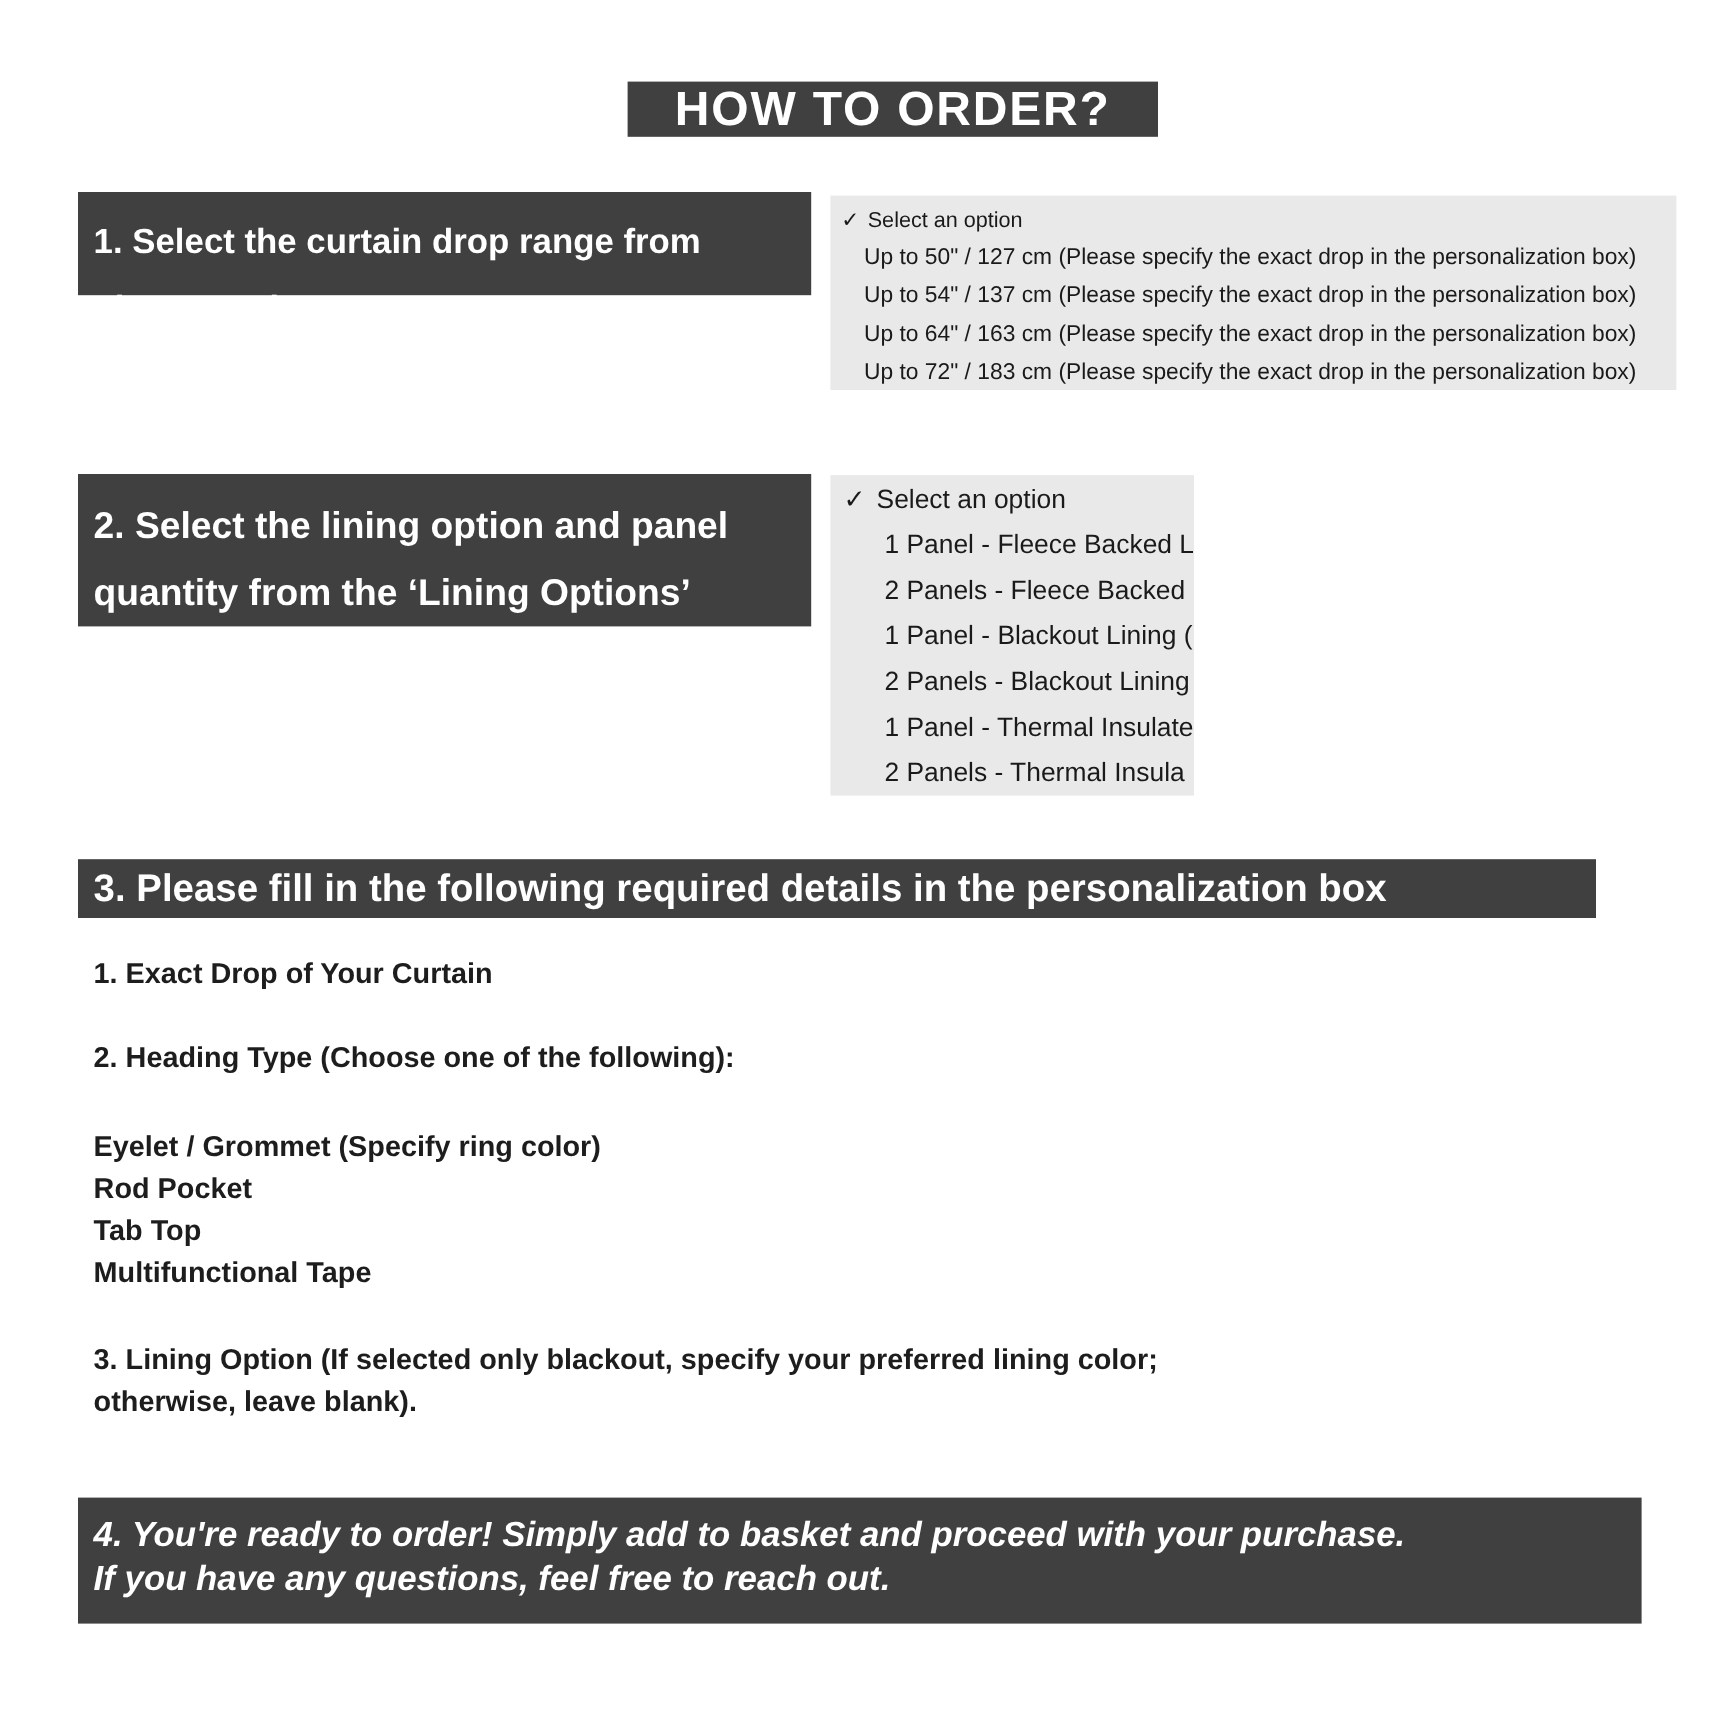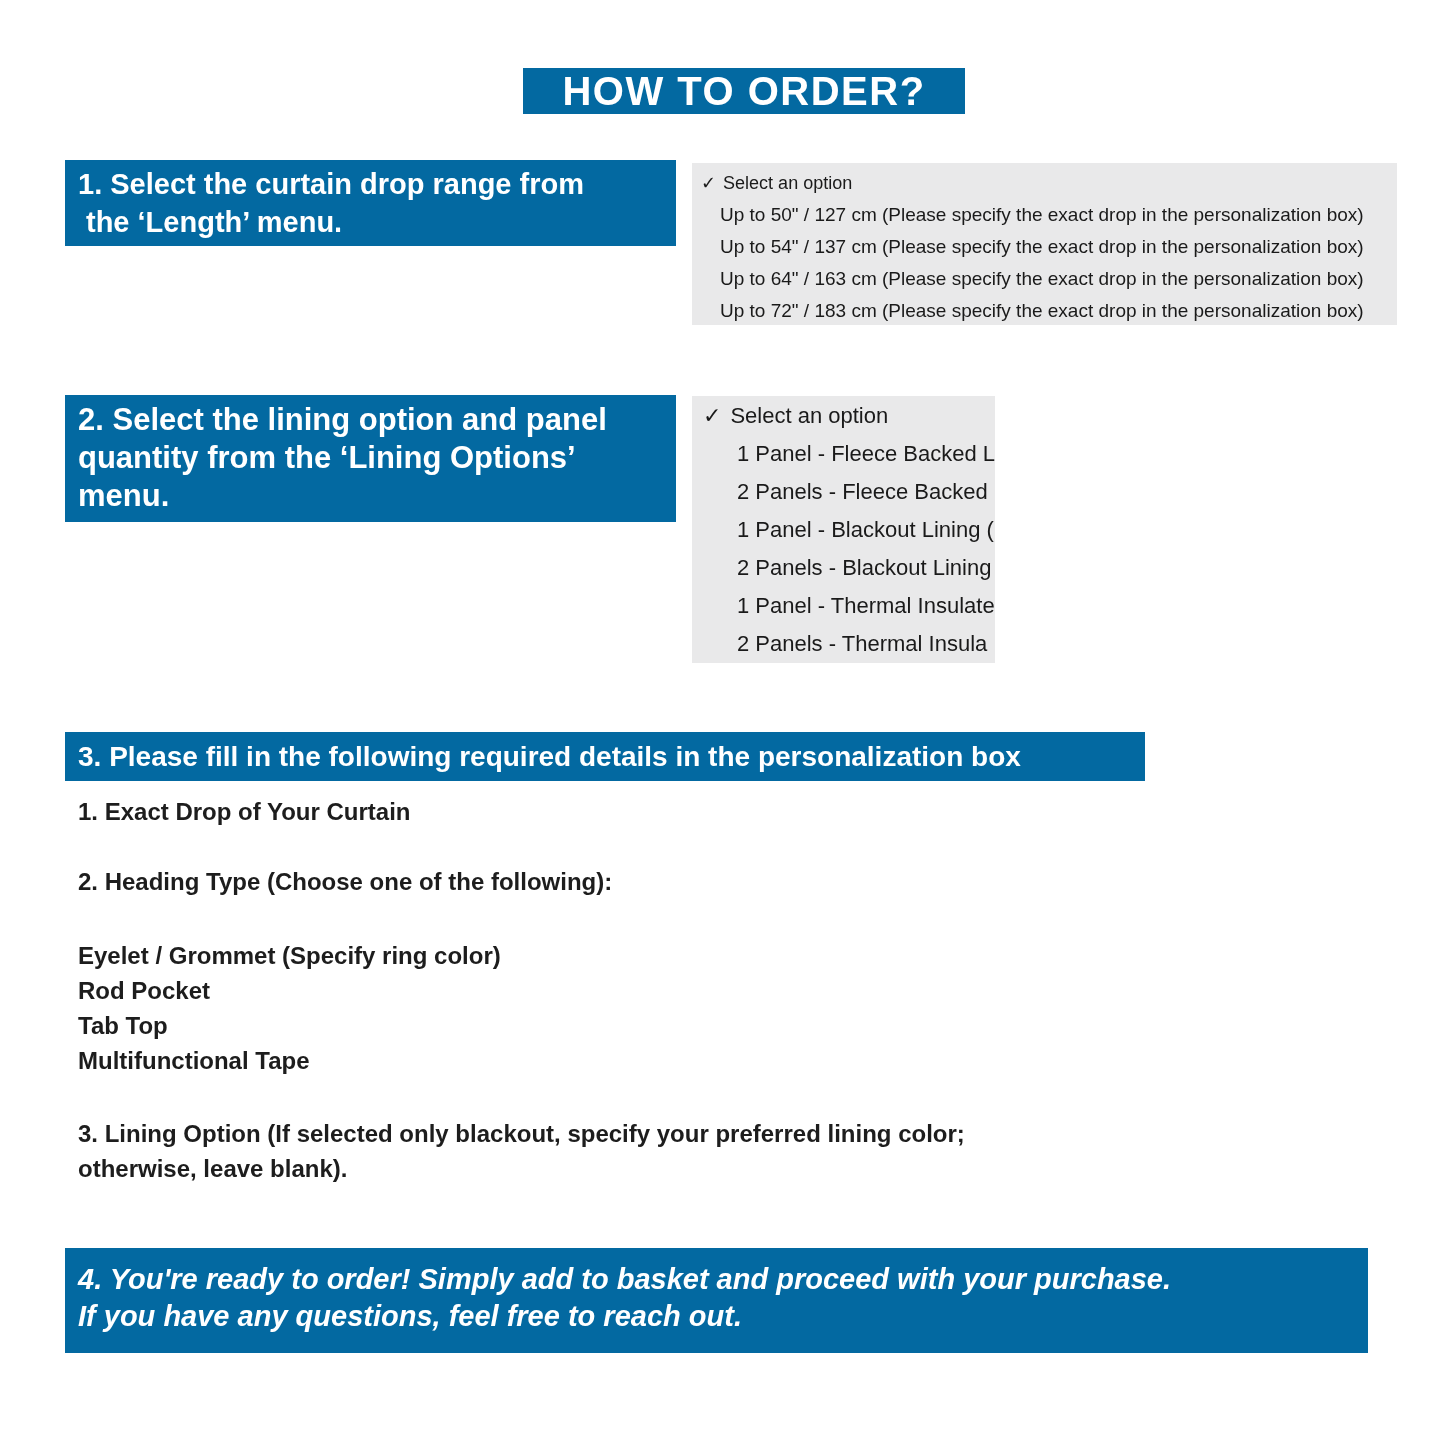--- a/index.html
+++ b/index.html
@@ -10,21 +10,21 @@
   }
   .canvas {
     position: relative;
     width: 1445px;
     height: 1445px;
     background: #ffffff;
     overflow: hidden;
   }
   
   .tan {
-    background: #0369a1;
+    background: #404040;
     color: #ffffff;
     font-weight: 700;
   }
   .title-bar {
     position: absolute;
     left: 523px; top: 68px;
     width: 442px; height: 46px;
     line-height: 46px;
     font-size: 40px;
     letter-spacing: 1.5px;
@@ -38,30 +38,30 @@
     font-size: 29px;
     line-height: 38px;
   }
   .step2 {
     left: 65px; top: 395px;
     width: 611px; height: 127px;
     padding: 6px 10px 0 13px;
     font-size: 31px;
     line-height: 38px;
   }
-  .step-box .line { display: block; white-space: nowrap; }
+  .step-box .line { display: block; white-space: nowrap; margin-top: 18px; }
   .step-box .line.indent { padding-left: 8px; }
   .banner3 {
     position: absolute;
-    left: 65px; top: 732px;
-    width: 1080px; height: 49px;
+    left: 65px; top: 716px;
+    width: 1265px; height: 49px;
     box-sizing: border-box;
     line-height: 49px;
     padding-left: 13px;
-    font-size: 28px;
+    font-size: 32px;
     white-space: nowrap;
   }
   .banner4 {
     position: absolute;
     left: 65px; top: 1248px;
     width: 1303px; height: 105px;
     box-sizing: border-box;
     padding: 13px 12px 0 13px;
     font-size: 29px;
     line-height: 37px;

